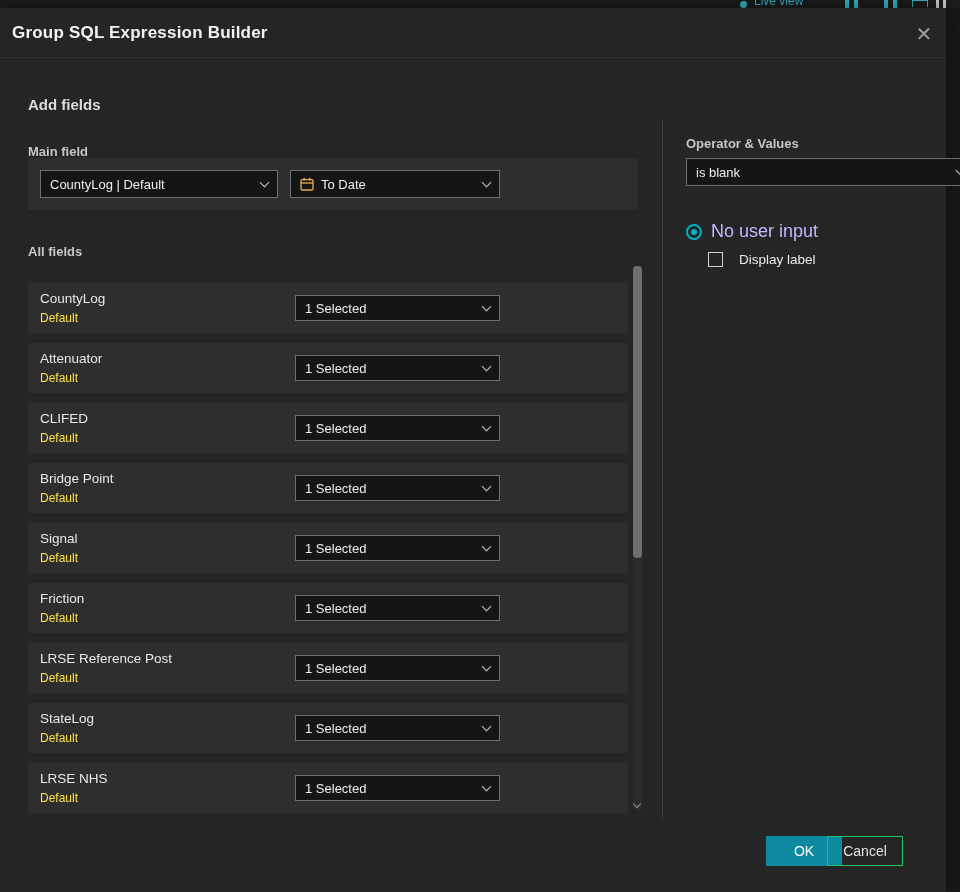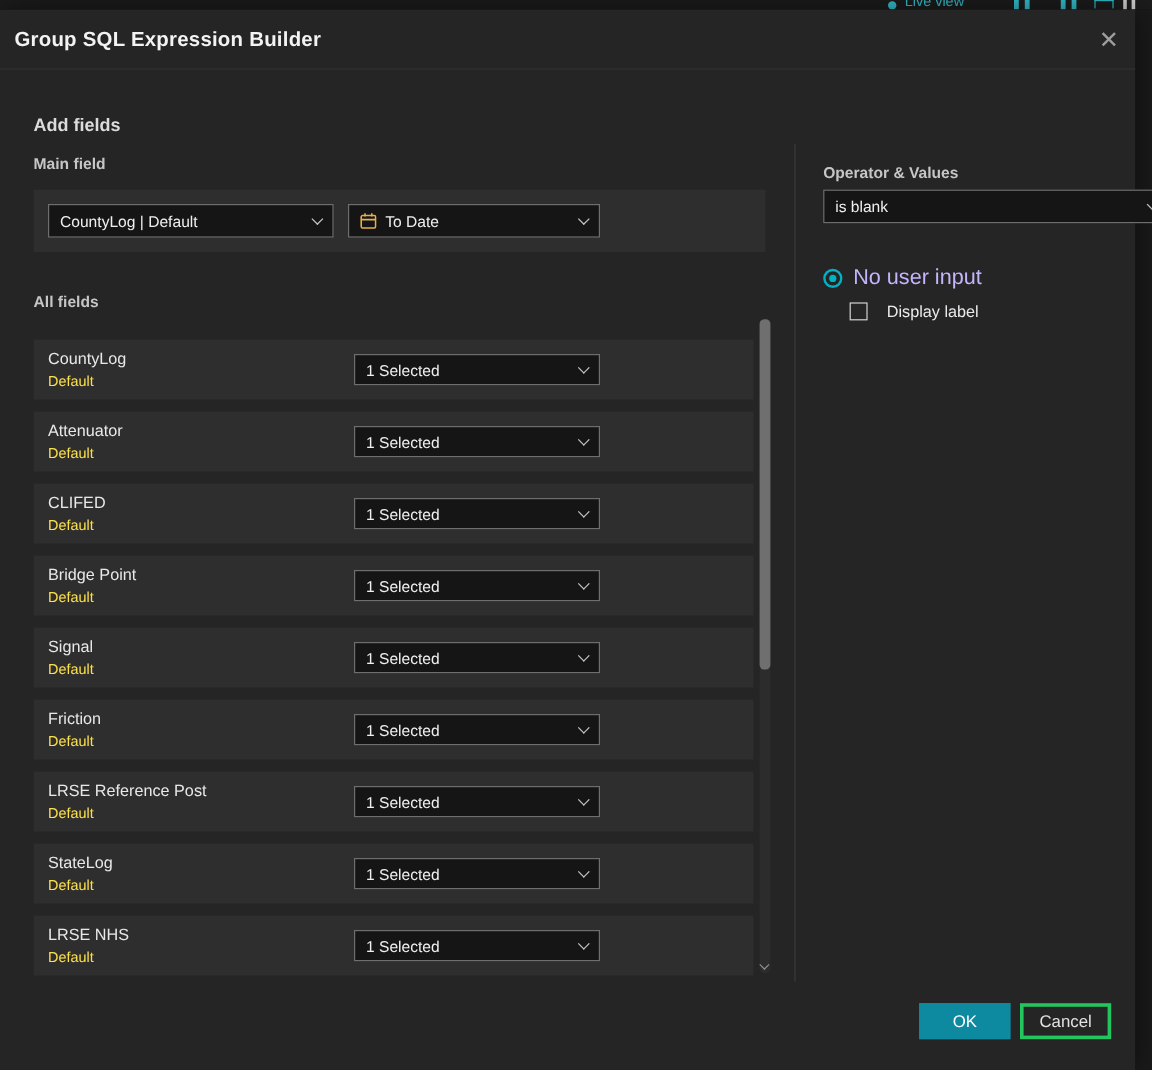--- a/index.html
+++ b/index.html
@@ -51,21 +51,21 @@
     border-bottom:1px solid #333;
   }
   .dlg-title{font-size:17px;font-weight:600;color:#f3f3f3;letter-spacing:.2px;}
   .dlg-close{
     position:absolute;right:10px;top:14px;width:24px;height:24px;
     display:flex;align-items:center;justify-content:center;
     color:#9d9d9d;font-size:20px;line-height:1;cursor:pointer;
   }
   .section-title{position:absolute;left:28px;top:88px;font-size:15px;font-weight:700;color:#dcdcdc;}
   .group-label{position:absolute;font-size:13px;font-weight:600;color:#c6c6c6;}
-  .lbl-main{left:28px;top:121px;}
+  .lbl-main{left:28px;top:136px;}
   .lbl-all{left:28px;top:236px;}
   .lbl-op{left:686px;top:128px;}
   
   .dropdown{
     background:#151515;border:1px solid #6e6e6e;
     display:flex;align-items:center;justify-content:space-between;
     padding:0 9px;color:#efefef;font-size:13px;cursor:pointer;gap:8px;
     position:absolute;
   }
   .dd-text{white-space:nowrap;overflow:hidden;text-overflow:ellipsis;}
@@ -116,21 +116,21 @@
     width:15px;height:15px;border:1.5px solid #d2d2d2;background:transparent;flex:0 0 auto;
   }
   .checkbox-label{font-size:13.5px;color:#eaeaea;}
   
   .btn{
     position:absolute;top:828px;width:76px;height:30px;
     display:flex;align-items:center;justify-content:center;
     font-size:14px;cursor:pointer;
   }
   .btn-ok{left:766px;background:var(--accent);color:#ffffff;border:1px solid var(--accent);}
-  .btn-cancel{left:850px;background:transparent;color:#e2e2e2;border:3px solid #22c55e;}
+  .btn-cancel{left:827px;background:transparent;color:#e2e2e2;border:1px solid #22c55e;}
 </style>
 </head>
 <body>
 
 <div class="backdrop-top">
   <span class="live-dot"></span>
   <span class="live-text">Live view</span>
   <span class="frag f1"></span>
   <span class="frag f2"></span>
   <span class="frag f3"></span>

